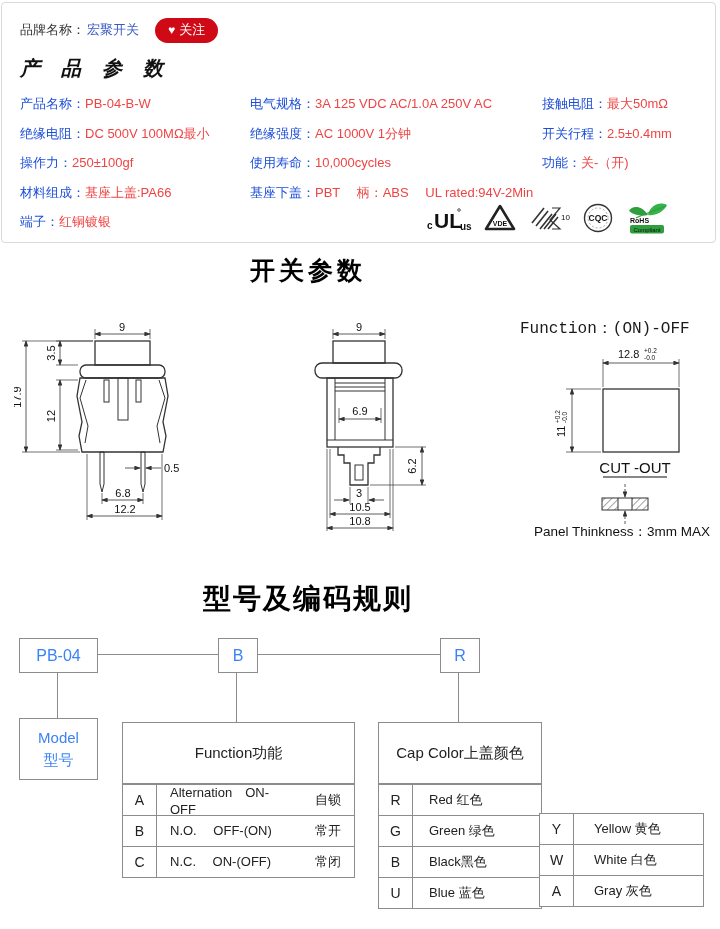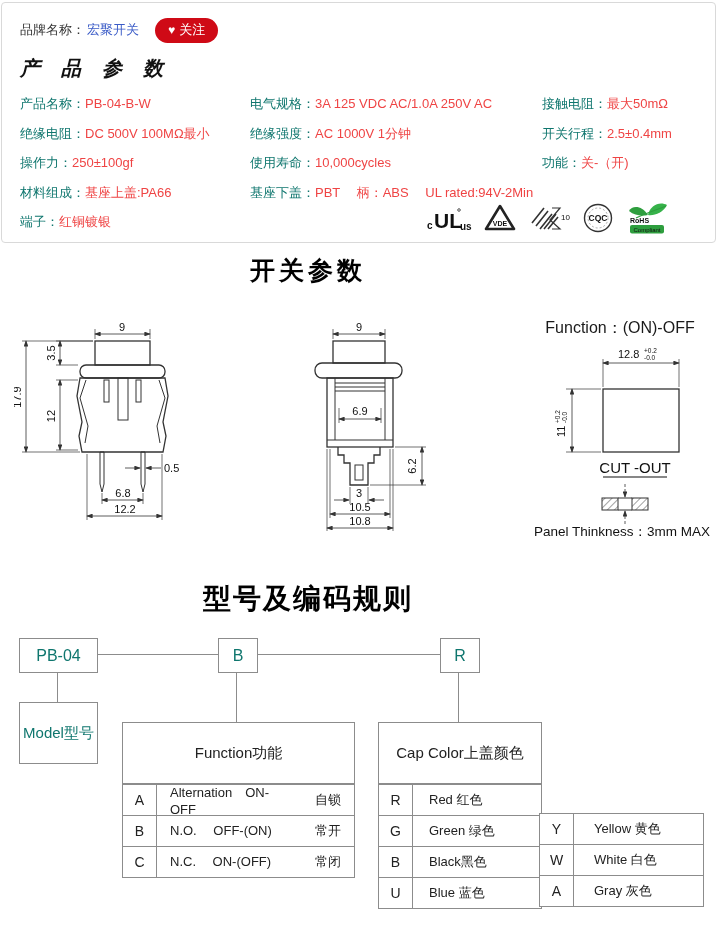--- a/index.html
+++ b/index.html
@@ -12,42 +12,42 @@
   .brand-row{left:18px;top:15px;height:24px;display:flex;align-items:center;font-size:13px;}
   .brand-label{color:#333;}
   .brand-name{color:#3a5bc7;text-decoration:none;margin-left:2px;}
   .follow-btn{margin-left:16px;display:inline-flex;align-items:center;justify-content:center;
       background:#cf0a16;color:#fff;border:none;border-radius:13px;height:25px;padding:0 13px;
       font-size:13px;cursor:pointer;font-family:"Liberation Sans",sans-serif;}
   .follow-heart{font-size:12px;margin-right:4px;line-height:1;}
   .pp-title{left:18px;top:52px;font-family:"DejaVu Serif",serif;font-style:italic;font-weight:bold;
       font-size:20px;letter-spacing:7px;color:#111;}
   .pcol{top:86px;font-size:13px;color:#555;line-height:29.5px;white-space:nowrap;}
-  .pcol .p-label{color:#0f766e;}
+  .pcol .p-label{color:#1d4ed8;}
   .pcol .p-value{color:#ef4444;text-align:right;}
   .certs{left:424px;top:199px;display:flex;align-items:center;gap:11px;}
 
   
   .sec-title{left:0;width:616px;text-align:center;font-weight:bold;color:#000;}
   .t1{top:254px;font-size:25px;letter-spacing:4px;}
   .t2{top:580px;font-size:28px;letter-spacing:2px;}
 
   
   svg .ln{stroke:#333;stroke-width:1;fill:none;}
   svg .ln2{stroke:#333;stroke-width:1.3;fill:none;}
   svg .dim{stroke:#333;stroke-width:0.8;fill:none;}
   svg .ext{stroke:#333;stroke-width:0.7;fill:none;}
   svg text{font-family:"Liberation Sans",sans-serif;fill:#111;}
   svg .dtx{font-size:11px;}
   svg .tol{font-size:6.5px;}
-  .func-label{left:520px;top:318px;width:200px;text-align:center;font-size:16px;color:#1a1a1a;white-space:nowrap;}
+  .func-label{left:520px;top:318px;width:200px;font-size:16px;color:#1a1a1a;white-space:nowrap;font-family:Liberation Mono, monospace;}
 
   
   .cbox{border:1px solid #8c8c8c;background:#fff;display:flex;align-items:center;justify-content:center;
-        font-size:16px;color:#0f766e;}
+        font-size:16px;color:#3b82f6;}
   .hline{height:1px;background:#8c8c8c;top:654px;}
   .vline{width:1px;background:#8c8c8c;}
   .tbl{border:1px solid #8c8c8c;background:#fff;color:#222;}
   .tbl-head{display:flex;flex-direction:row;align-items:center;justify-content:center;
         font-size:15px;line-height:1.55;border-bottom:1px solid #8c8c8c;}
   .trow{display:flex;align-items:center;height:30px;border-top:1px solid #8c8c8c;font-size:13px;}
   .trow:first-of-type{border-top:none;}
   .tcode{width:33px;align-self:stretch;display:flex;align-items:center;justify-content:center;
         border-right:1px solid #8c8c8c;font-size:14px;}
   .tdesc{flex:1;padding-left:13px;}
@@ -282,21 +282,21 @@
   <div class="abs hline" style="left:96px;width:122px;"></div>
   <div class="abs hline" style="left:256px;width:184px;"></div>
   <div class="abs vline" style="left:57px;top:671px;height:51px;"></div>
   <div class="abs vline" style="left:236px;top:671px;height:51px;"></div>
   <div class="abs vline" style="left:458px;top:671px;height:51px;"></div>
 
   <div class="abs cbox" style="left:19px;top:638px;width:77px;height:33px;">PB-04</div>
   <div class="abs cbox" style="left:218px;top:638px;width:38px;height:33px;">B</div>
   <div class="abs cbox" style="left:440px;top:638px;width:38px;height:33px;">R</div>
 
-  <div class="abs cbox" style="left:19px;top:702px;width:77px;height:60px;flex-direction:row;font-size:15px;line-height:1.5;">
+  <div class="abs cbox" style="left:19px;top:718px;width:77px;height:60px;flex-direction:column;font-size:15px;line-height:1.5;">
     <div>Model</div>
     <div>型号</div>
   </div>
 
   <div class="abs tbl" style="left:122px;top:722px;width:231px;">
     <div class="tbl-head" style="height:60px;">
       <div>Function</div>
       <div>功能</div>
     </div>
     <div class="trow">

